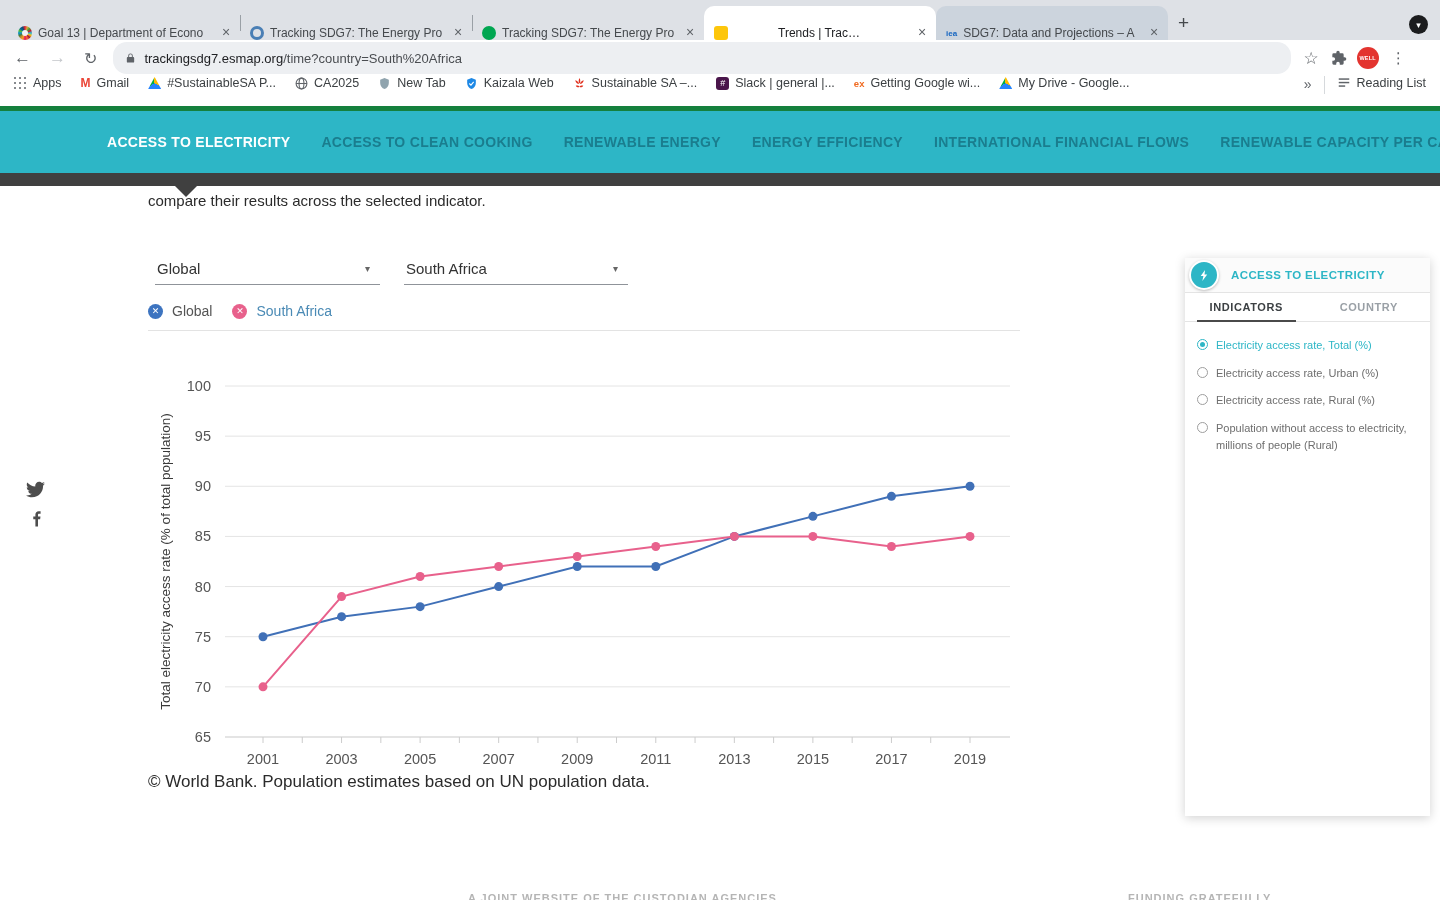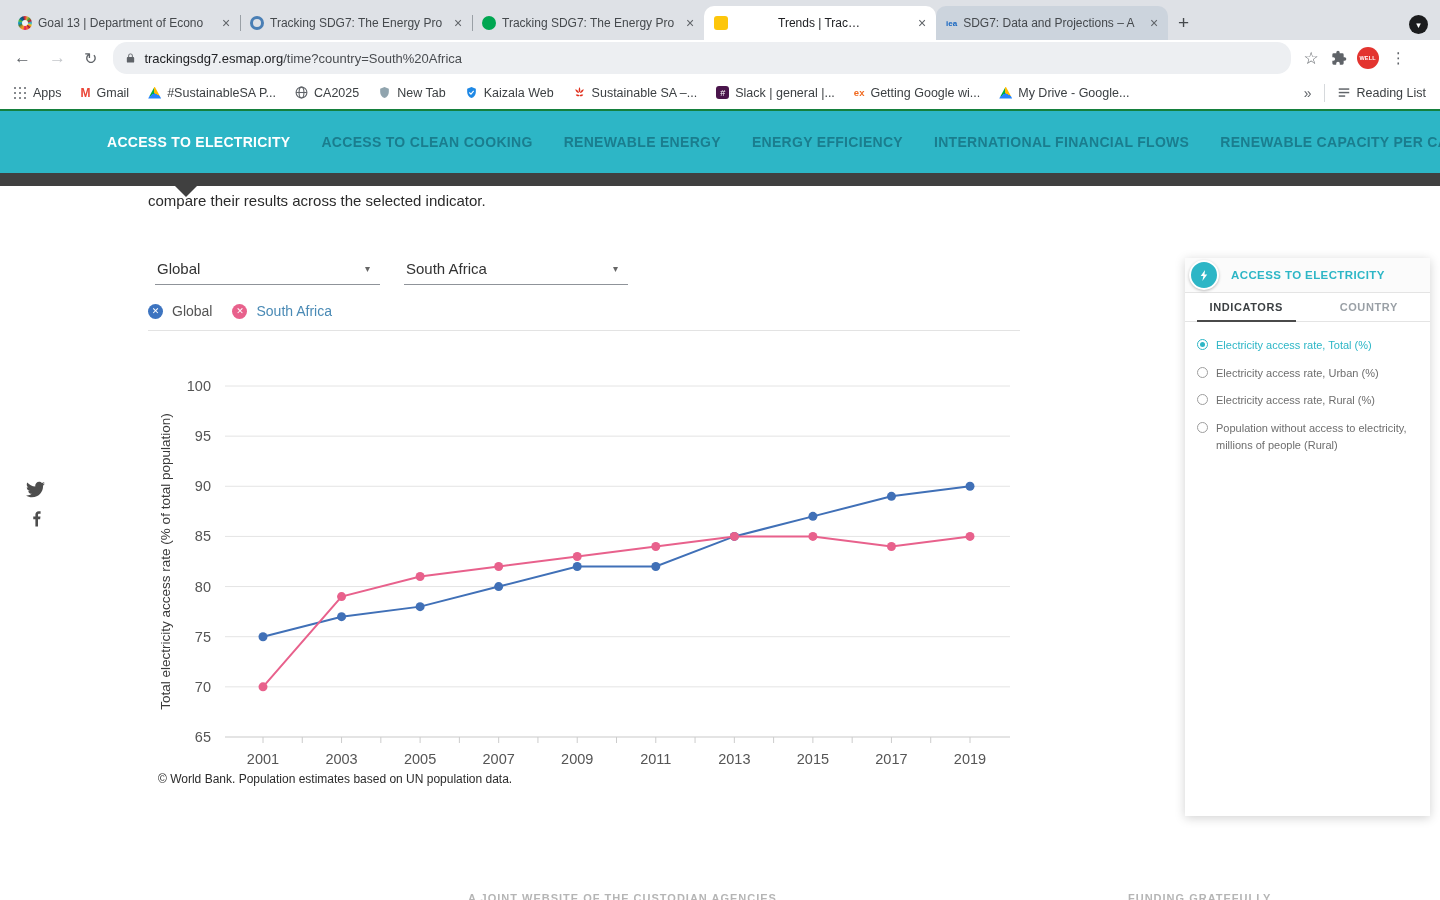--- a/index.html
+++ b/index.html
@@ -6,21 +6,21 @@
   html,body { margin:0; padding:0; }
   body {
     width:1440px; height:900px; overflow:hidden; position:relative;
     background:#fff; font-family:"Liberation Sans", sans-serif;
     -webkit-font-smoothing:antialiased;
   }
 
   
   .tabbar { position:absolute; top:0; left:0; width:1440px; height:40px;
     background:#dee1e6; display:flex; align-items:flex-end; padding-left:8px; }
-  .tab { width:232px; height:34px; display:flex; align-items:center;
+  .tab { width:232px; height:34px; display:flex; align-items:flex-end;
     padding:0 6px 0 10px; font-size:12px; color:#45494d; position:relative;
     border-radius:10px 10px 0 0; cursor:default; }
   .tab.active { background:#fff; color:#202124;gap:44px; }
   .tab.shaded { background:#ccd4dd; }
   .tab.sep::before { content:''; position:absolute; left:0; top:9px; height:16px;
     width:1px; background:#9aa0a6; }
   .tab-title { flex:1; white-space:nowrap; overflow:hidden; text-overflow:ellipsis;
     margin:0 6px; }
   .tab-close { font-size:14px; color:#5f6368; width:16px; text-align:center; flex:0 0 auto; }
   .fav { width:14px; height:14px; flex:0 0 auto; }
@@ -48,22 +48,22 @@
   .url .dom { color:#202124; }
   .url .path { color:#4a4d51; }
   .star { margin-left:12px; font-size:17px; color:#5f6368; }
   .puzzle { margin-left:12px; display:flex; }
   .well-badge { margin-left:10px; width:22px; height:22px; border-radius:50%;
     background:#e3342f; color:#fff; font-size:5.5px; font-weight:700;
     display:flex; align-items:center; justify-content:center; letter-spacing:.2px; }
   .kebab { margin-left:12px; font-size:15px; color:#5f6368; }
 
   .bookmarks { position:absolute; top:76px; left:0; width:1440px; height:35px;
-    background:#fff; display:flex; align-items:center; font-size:12.5px;
-    color:#3c4043; border-bottom:2px solid #15803d; padding:0 10px 0 14px; }
+    background:#fff; display:flex; align-items:flex-start; font-size:12.5px;
+    color:#3c4043; border-bottom:5px solid #15803d; padding:0 10px 0 14px; }
   .bm { display:flex; align-items:center; gap:6px; margin-right:19px; white-space:nowrap; }
   .grid9 { width:2px; height:2px; border-radius:50%; background:#5f6368; margin:0 11px 10px 0;
     box-shadow:5px 0 #5f6368,10px 0 #5f6368,0 5px #5f6368,5px 5px #5f6368,10px 5px #5f6368,0 10px #5f6368,5px 10px #5f6368,10px 10px #5f6368; }
   .gmail-m { color:#ea4335; font-weight:900; font-size:12px; }
   .drive-tri { width:13px; height:12px; clip-path:polygon(50% 0,100% 100%,0 100%);
     background:conic-gradient(from 0deg,#ffba00 0 33%,#2684fc 33% 66%,#00ac47 66% 100%); }
   .ex-text { color:#f06a21; font-weight:800; font-size:9.5px; }
   .bm-overflow { margin-left:auto; color:#5f6368; font-size:14px; margin-right:12px; }
   .bm-div { width:1px; height:18px; background:#d6d9dc; margin-right:12px; }
 
@@ -93,21 +93,21 @@
     display:flex; align-items:center; justify-content:center; }
   .chip-x.blue { background:#3d74c0; }
   .chip-x.pink { background:#e8618c; }
   .chip-lbl.g { color:#555; }
   .chip-lbl.sa { color:#4a8ab5; }
 
   .divider { position:absolute; top:330px; left:148px; width:872px; height:1px; background:#e3e3e3; }
 
   #chart-svg { position:absolute; left:140px; top:345px; }
 
-  .attrib { position:absolute; left:148px; top:772px; font-size:12px; color:#2b2b2b;margin-left:10px; }
+  .attrib { position:absolute; left:148px; top:772px; font-size:17px; color:#2b2b2b; }
 
   .social-tw { position:absolute; left:26px; top:480px; }
   .social-fb { position:absolute; left:29px; top:509px; }
 
   
   .panel { position:absolute; left:1185px; top:258px; width:245px; height:558px;
     background:#fff; box-shadow:0 2px 10px rgba(0,0,0,.18); }
   .panel-header { height:35px; border-bottom:1px solid #e4e4e4; display:flex;
     align-items:center; background:#fbfbfb; }
   .panel-bolt { width:30px; height:30px; border-radius:50%; background:#2db6c6;

